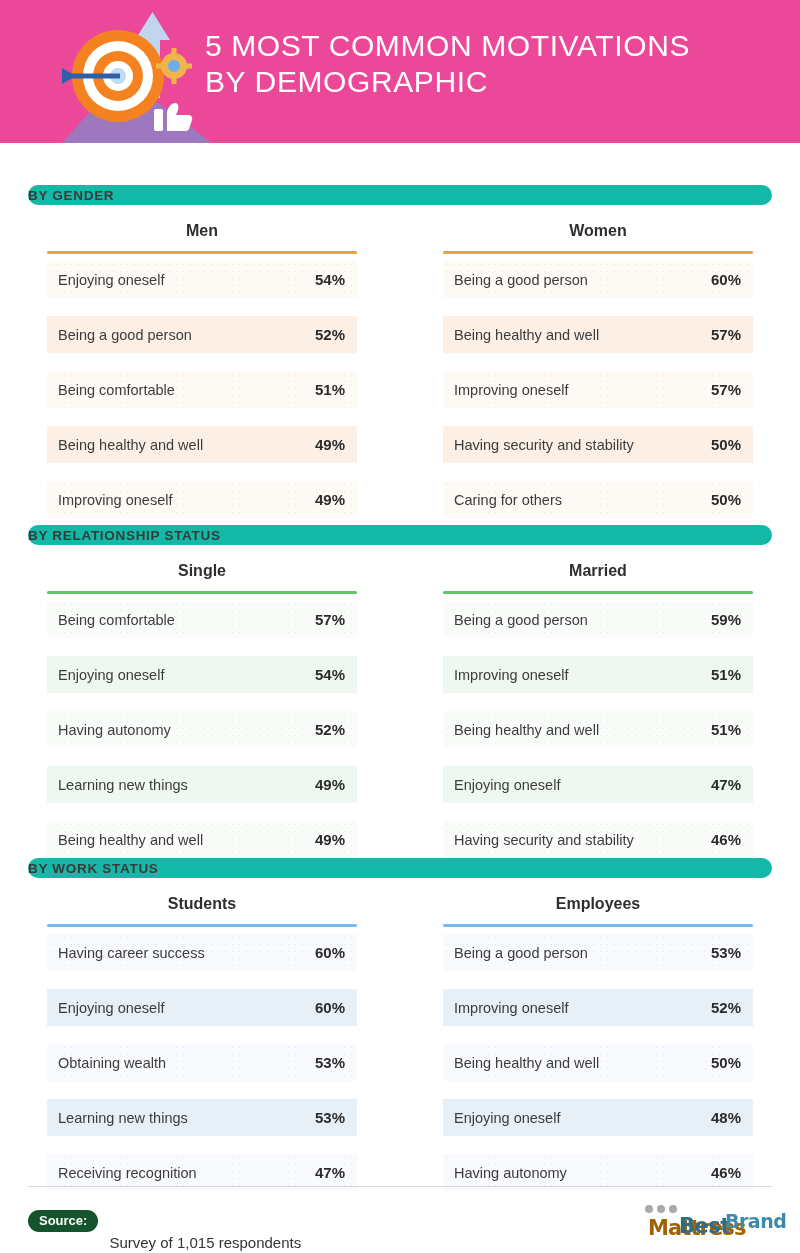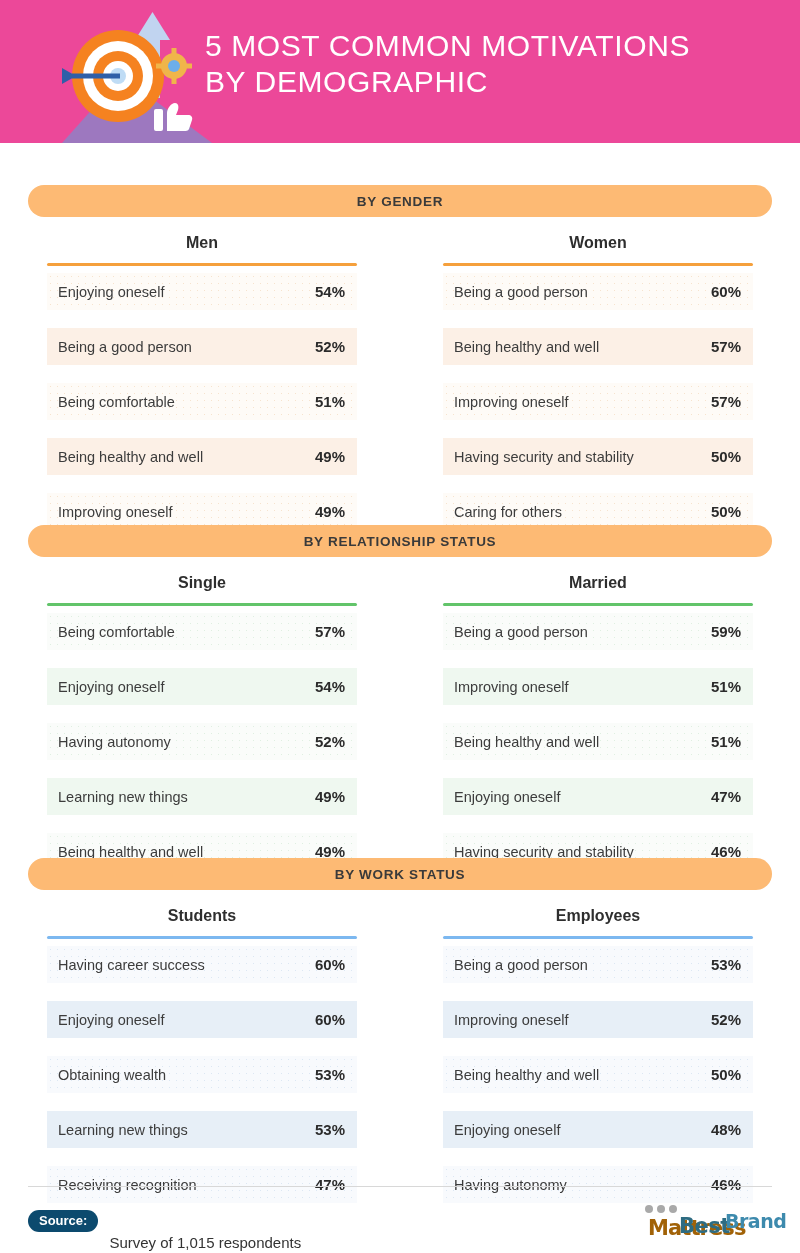--- a/index.html
+++ b/index.html
@@ -48,26 +48,25 @@
     letter-spacing: 0.6px;
   }
   .header-title .line { display: block; }
 
   
   .section { position: absolute; left: 0; width: 800px; }
 
   .section-bar {
     margin: 0 auto;
     width: 744px;
-    height: 32px;
-    background: #fdba74;
+    height: 20px;
+    background: #14b8a6;
     border-radius: 19px;
     display: flex;
     align-items: center;
-    justify-content: center;
   }
   .section-bar-label {
     font-size: 13.5px;
     font-weight: bold;
     letter-spacing: 0.7px;
     color: #3A3A3A;
   }
 
   .columns {
     display: flex;
@@ -158,21 +157,21 @@
     left: 0;
     top: 1198px;
     width: 800px;
     height: 45px;
     display: flex;
     align-items: center;
     padding: 0 28px;
   }
 
   .source-badge {
-    background: #0c4a6e;
+    background: #14532d;
     color: #ffffff;
     font-size: 13px;
     font-weight: bold;
     padding: 4px 11px 5px 11px;
     border-radius: 11px;
     line-height: 1;
   }
 
   .source-text {
     font-size: 15px;

